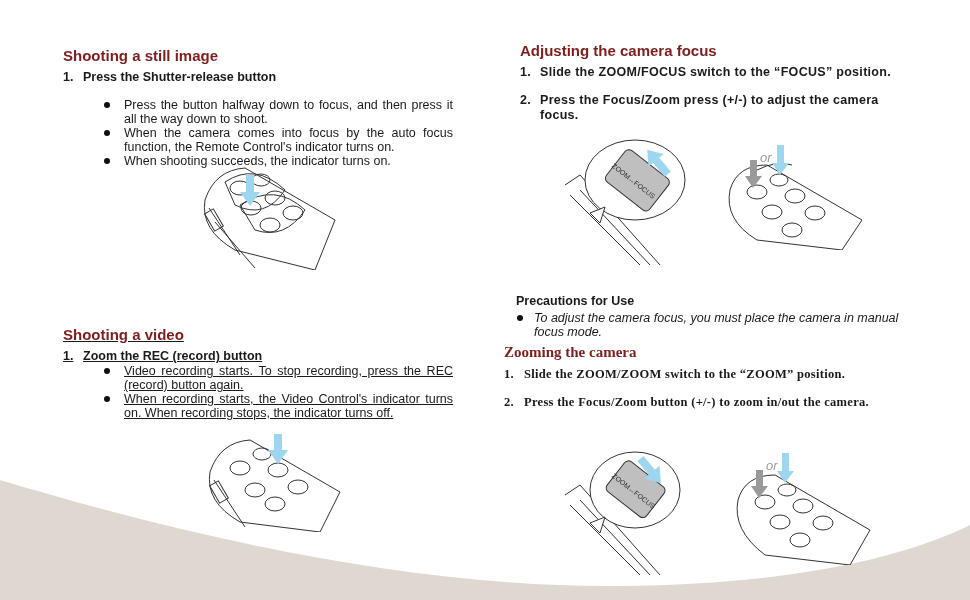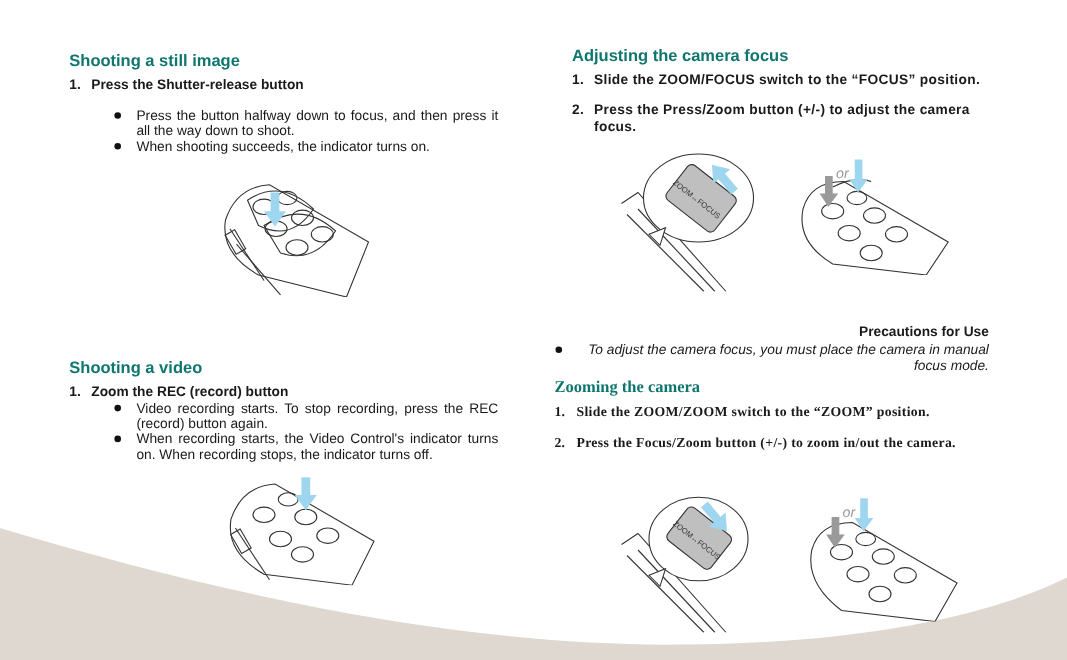--- a/index.html
+++ b/index.html
@@ -1,20 +1,20 @@
 <!DOCTYPE html>
 <html><head>
 <meta charset="utf-8">
 <style>
   html, body { margin:0; padding:0; }
   body { width:970px; height:600px; position:relative; overflow:hidden; background:#ffffff;
          font-family:"Liberation Sans", sans-serif; color:#1a1a1a; }
   .bg-curve { position:absolute; left:0; top:0; width:970px; height:600px; z-index:0; }
   .col { position:absolute; z-index:2; }
-  h2 { margin:0; font-size:15px; font-weight:bold; color:#0f766e; }
+  h2 { margin:0; font-size:15px; font-weight:bold; color:#7f1d1d; }
   .step { font-size:12.5px; font-weight:bold; margin:0; display:flex; }
   .step .num { width:20px; flex:none; }
   ul.bl { list-style:none; margin:0; padding:0 0 0 40px; }
   ul.bl li { position:relative; padding-left:21px; font-size:12.5px; line-height:14px; margin:0; text-align:justify; text-align-last:left; }
   ul.bl li::before { content:""; position:absolute; left:1px; top:4px; width:6px; height:6px; border-radius:50%; background:#111; }
   .rstep { font-size:12.5px; font-weight:bold; display:flex; line-height:15px; letter-spacing:0.3px; }
   .rstep .num { width:20px; flex:none; }
   .illus { position:absolute; z-index:2; }
   .prec-title { font-size:12.5px; font-weight:bold; }
   ul.pl { list-style:none; margin:0; padding:0; }
@@ -29,20 +29,21 @@
 </svg>
 
 <div class="col" style="left:63px; top:47px; width:390px;">
   <h2>Shooting a still image</h2>
   <div class="step" style="margin-top:6px;">
     <span class="num">1.</span>
     <span>Press the Shutter-release button</span>
   </div>
   <ul class="bl" style="margin-top:14px;">
     <li>Press the button halfway down to focus, and then press it all the way down to shoot.</li>
+    <li>When the camera comes into focus by the auto focus function, the Remote Control's indicator turns on.</li>
     <li>When shooting succeeds, the indicator turns on.</li>
   </ul>
 </div>
 
 <svg class="illus" style="left:195px; top:160px;" width="150" height="110" viewBox="0 0 150 110">
   <g fill="none" stroke="#333" stroke-width="1">
     <path d="M10,40 Q20,10 50,8 L140,60 L120,110 L40,90 Q5,70 10,40 Z"></path>
     <path d="M14,48 L45,95"></path>
       <path d="M20,62 L60,108"></path>
     <rect x="14" y="50" width="10" height="20" transform="rotate(-30 19 60)"></rect>
@@ -54,21 +55,21 @@
       <ellipse cx="98" cy="53" rx="10" ry="7"></ellipse>
     <path d="M30,22 Q60,2 90,30 Q70,60 40,45 Z"></path>
     <path d="M45,45 Q80,22 110,50 Q90,80 60,70 Z"></path>
   </g>
   <g>
       <rect x="51" y="15" width="8" height="18" fill="#9fd6ef"></rect>
       <polygon points="45,32 65,32 55,46" fill="#9fd6ef"></polygon>
     </g>
 </svg>
 
-<div class="col" style="left:63px; top:326px; width:390px;">
+<div class="col" style="left:63px; top:326px; width:390px;text-decoration:underline;">
   <h2>Shooting a video</h2>
   <div class="step" style="margin-top:6px;">
     <span class="num">1.</span>
     <span>Zoom the REC (record) button</span>
   </div>
   <ul class="bl" style="margin-top:1px;">
     <li>Video recording starts. To stop recording, press the REC (record) button again.</li>
     <li>When recording starts, the Video Control's indicator turns on. When recording stops, the indicator turns off.</li>
   </ul>
 </div>
@@ -92,21 +93,21 @@
 </svg>
 
 <div class="col" style="left:520px; top:42px; width:400px;">
   <h2>Adjusting the camera focus</h2>
   <div class="rstep" style="margin-top:6px;">
     <span class="num">1.</span>
     <span>Slide the ZOOM/FOCUS switch to the “FOCUS” position.</span>
   </div>
   <div class="rstep" style="margin-top:13px; width:380px;">
     <span class="num">2.</span>
-    <span>Press the Press/Zoom button (+/-) to adjust the camera focus.</span>
+    <span>Press the Focus/Zoom press (+/-) to adjust the camera focus.</span>
   </div>
 </div>
 
 <svg class="illus" style="left:560px; top:135px;" width="140" height="130" viewBox="0 0 140 130">
   <g fill="none" stroke="#333" stroke-width="1">
     <path d="M5,50 L20,40 L100,130"></path>
       <path d="M10,60 L80,130"></path>
       <path d="M20,55 L90,130"></path>
     <ellipse cx="75" cy="45" rx="50" ry="40" fill="#fff"></ellipse>
     <rect x="50" y="25" width="55" height="40" rx="5" fill="#bfbfbf" transform="rotate(38 77 45)"></rect>
@@ -134,21 +135,21 @@
   <g>
       <rect x="28" y="20" width="7" height="18" fill="#9a9a9a"></rect>
       <polygon points="23,36 40,36 31,48" fill="#9a9a9a"></polygon>
     </g>
   <g>
       <rect x="55" y="5" width="7" height="20" fill="#9fd6ef"></rect>
       <polygon points="50,23 67,23 58,35" fill="#9fd6ef"></polygon>
     </g>
 </svg>
 
-<div class="col" style="left:504px; top:294px; width:395px;text-align:right;">
+<div class="col" style="left:516px; top:294px; width:395px;">
   <div class="prec-title">Precautions for Use</div>
   <ul class="pl" style="margin-top:3px;font-style:italic;">
     <li>To adjust the camera focus, you must place the camera in manual focus mode.</li>
   </ul>
 </div>
 
 <div class="col" style="left:504px; top:344px; width:400px;font-family:Liberation Serif, serif;">
   <h2>Zooming the camera</h2>
   <div class="rstep" style="margin-top:6px;">
     <span class="num">1.</span>

